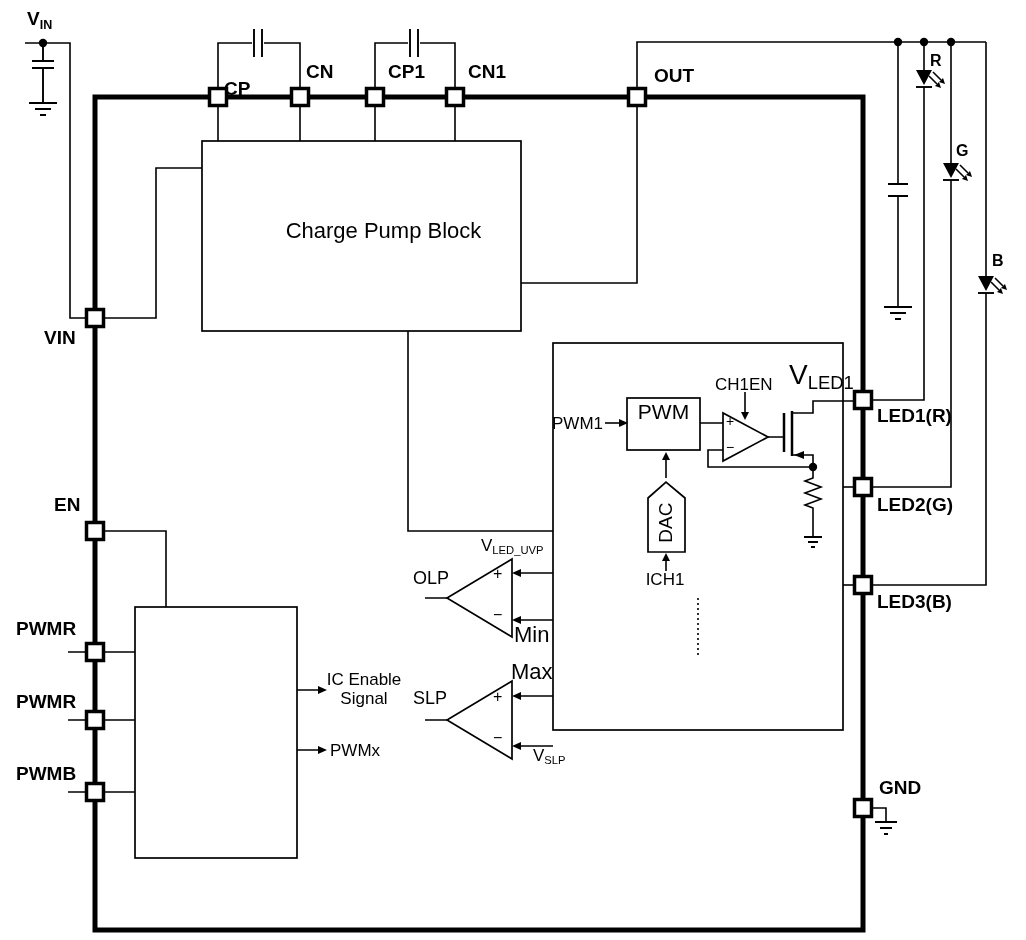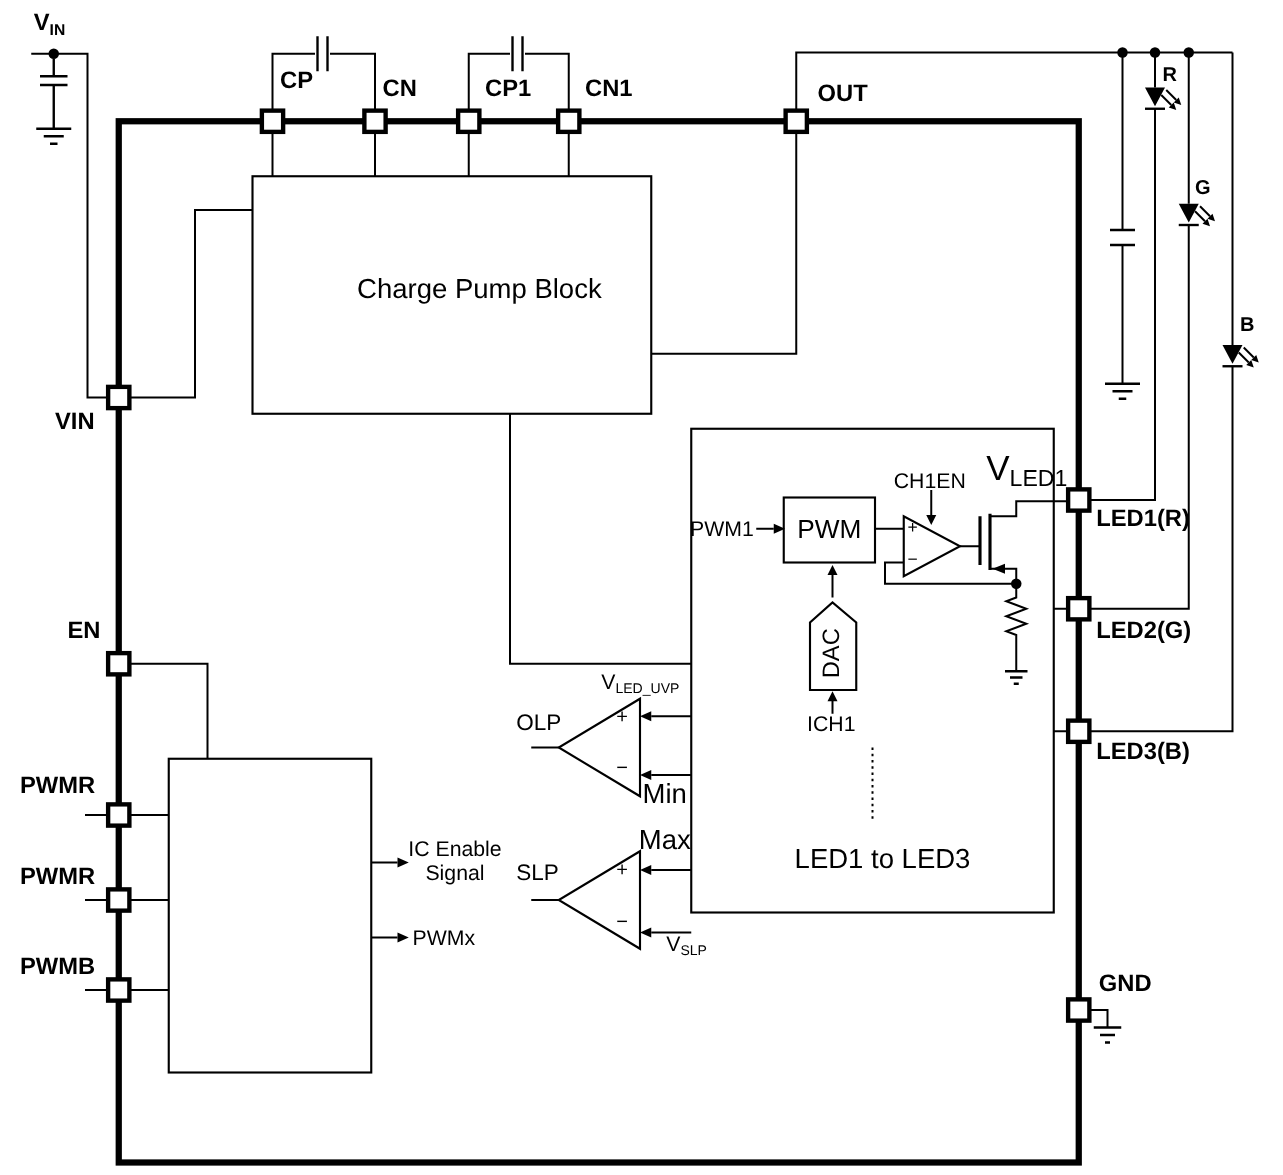--- a/index.html
+++ b/index.html
@@ -201,21 +201,21 @@
     <rect class="pin" x="86.5" y="783.5" width="17" height="17"></rect>
     <rect class="pin" x="854.5" y="391.5" width="17" height="17"></rect>
     <rect class="pin" x="854.5" y="478.5" width="17" height="17"></rect>
     <rect class="pin" x="854.5" y="576.5" width="17" height="17"></rect>
     <rect class="pin" x="854.5" y="799.5" width="17" height="17"></rect>
   </g>
 </svg>
 
 <div class="lbl f-pin" style="left:27px;top:8px"><span>V</span><span class="sub">IN</span></div>
 
-<div class="lbl f-pin" style="left:224px;top:54px">CP</div>
+<div class="lbl f-pin" style="left:224px;top:78px">CP</div>
 <div class="lbl f-pin" style="left:306px;top:61px">CN</div>
 <div class="lbl f-pin" style="left:388px;top:61px">CP1</div>
 <div class="lbl f-pin" style="left:468px;top:61px">CN1</div>
 <div class="lbl f-pin" style="left:654px;top:65px">OUT</div>
 <div class="lbl f-pin" style="left:44px;top:327px">VIN</div>
 <div class="lbl f-pin" style="left:54px;top:494px">EN</div>
 <div class="lbl f-pin rgt" style="left:16px;top:618px;width:70px">PWMR</div>
 <div class="lbl f-pin rgt" style="left:16px;top:691px;width:70px">PWMR</div>
 <div class="lbl f-pin rgt" style="left:16px;top:763px;width:70px">PWMB</div>
 <div class="lbl f-pin" style="left:877px;top:405px">LED1(R)</div>
@@ -223,23 +223,22 @@
 <div class="lbl f-pin" style="left:877px;top:591px">LED3(B)</div>
 <div class="lbl f-pin" style="left:879px;top:777px">GND</div>
 
 <div class="lbl f-led" style="left:930px;top:52px">R</div>
 <div class="lbl f-led" style="left:956px;top:142px">G</div>
 <div class="lbl f-led" style="left:992px;top:252px">B</div>
 
 <div class="lbl f-block ctr" style="left:202px;top:219px;width:363px">Charge Pump Block</div>
 
 
-<div class="lbl f-block ctr" style="left:598px;top:675px;width:216px">LED1 to LED3</div>
-
-<div class="lbl ctr" style="left:627px;top:412px;width:73px;font-size:21px">PWM</div>
+
+<div class="lbl ctr" style="left:627px;top:400px;width:73px;font-size:21px">PWM</div>
 
 <div class="lbl ctr rot" style="left:646px;top:512px;width:40px;font-size:19px">DAC</div>
 
 <div class="lbl f-sig rgt" style="left:552px;top:414px;width:52px">PWM1</div>
 <div class="lbl f-sig" style="left:715px;top:375px">CH1EN</div>
 <div class="lbl f-vled" style="left:789px;top:359px"><span>V</span><span class="sub">LED1</span></div>
 <div class="lbl f-sig ctr" style="left:642px;top:570px;width:46px">ICH1</div>
 
 <div class="lbl" style="left:413px;top:568px;font-size:18px">OLP</div>
 <div class="lbl f-sig" style="left:481px;top:536px"><span>V</span><span class="sub">LED_UVP</span></div>

